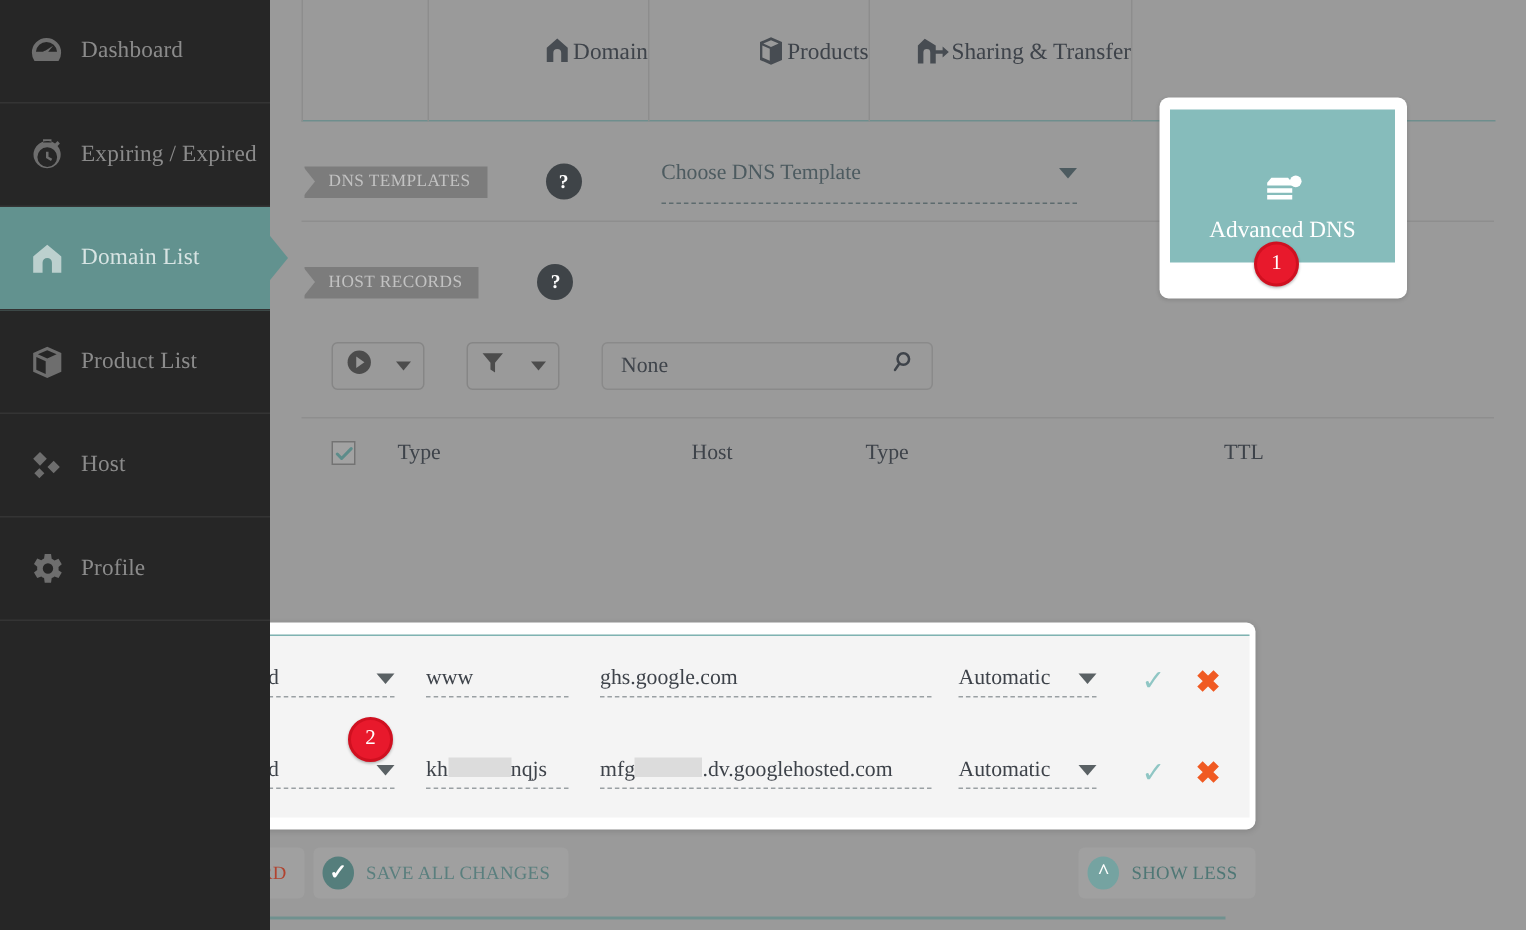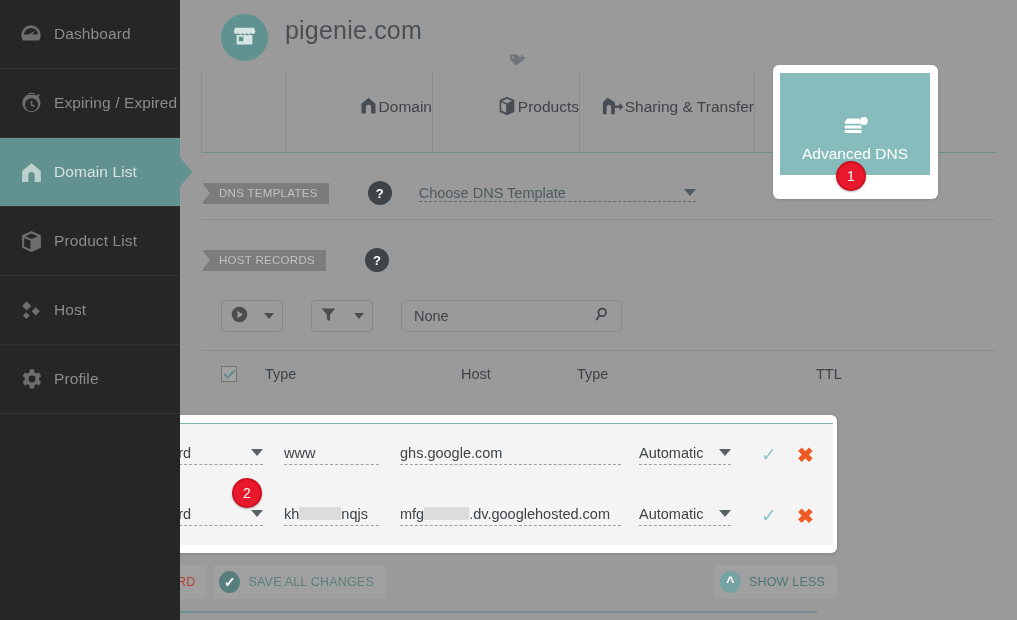--- a/index.html
+++ b/index.html
@@ -2,21 +2,21 @@
 <html><head>
 <meta charset="utf-8">
 <style>
   * { box-sizing: border-box; margin: 0; padding: 0; }
   html, body {
     width: 1017px; height: 620px;
     font-family: "Liberation Sans", sans-serif;
     overflow: hidden;
     background: #9a9a9a;
   }
-  #root { position: relative; width: 1017px; height: 620px; background: #9a9a9a; }
+  #root { position: relative; width: 1017px; height: 620px; background: #9a9a9a; font-family: Liberation Serif, serif; }
 
   
   .sidebar {
     position: absolute; left: 0; top: 0;
     width: 180px; height: 620px;
     background: #262626;
     z-index: 20;
   }
   .side-item {
     position: relative;
@@ -176,25 +176,25 @@
   }
   .helpq {
     width: 24px; height: 24px; border-radius: 50%;
     background: #3f4448; color: #fff;
     font-size: 13px; font-weight: bold;
     display:flex; align-items:center; justify-content:center;
     margin-left: 39px;
     cursor: pointer;
   }
   .tpl-select {
-    margin-left: 27px;
+    margin-left: 53px;
     width: 277px;
     display:flex; align-items:center; justify-content: space-between;
     border-bottom: 1px dashed #5d6b6e;
-    padding-bottom: 0;
+    padding-bottom: 11px;
     color: #4d5b60;
     font-size: 14.5px;
     cursor: pointer;
   }
   .caret { width:0;height:0;border-left:6px solid transparent;border-right:6px solid transparent;border-top:7px solid #4d5b60; }
 
   .divider { height:1px; background:#8e8e8e; margin: 4px 21px 0 21px; }
 
   
   .toolbar { display:flex; align-items:center; margin-left: 41px; margin-top: 18px; gap: 16px; }
@@ -368,38 +368,20 @@
         <svg width="26" height="26" viewBox="0 0 24 24">
             <path d="M19.4 13a7.8 7.8 0 000-2l2-1.6-2-3.4-2.5 1a7.6 7.6 0 00-1.7-1L14.8 3H10.9l-.4 2.9a7.6 7.6 0 00-1.7 1l-2.5-1-2 3.4 2 1.6a7.8 7.8 0 000 2l-2 1.6 2 3.4 2.5-1a7.6 7.6 0 001.7 1l.4 2.9h3.9l.4-2.9a7.6 7.6 0 001.7-1l2.5 1 2-3.4zM12.9 15.2a3.2 3.2 0 113.2-3.2 3.2 3.2 0 01-3.2 3.2z"></path>
           </svg>
       </span>
       <span>Profile</span>
     </div>
   </div>
 
   <div class="main">
 
-    <div class="domain-head">
-      <div class="dh-circle">
-        <span>
-          <svg width="27" height="27" viewBox="0 0 24 24" fill="#d6e4e3">
-              <path d="M3.5 5h17l1.1 3.5a2 2 0 01-3.8 1 2 2 0 01-3.8 0 2 2 0 01-3.8 0 2 2 0 01-3.8 0 2 2 0 01-3.8-1zM5 11.6V20h14v-8.4a3 3 0 01-2.4-.6 3 3 0 01-3.8 0 3 3 0 01-3.8 0 3 3 0 01-2.4.6zm2 1.6h4v4H7z"></path>
-            </svg>
-        </span>
-      </div>
-      <div class="dh-text">
-        <div class="dh-title">pigenie.com</div>
-      </div>
-      <span class="dh-tag">
-        <svg width="19" height="15" viewBox="0 0 24 20" fill="#6e7479">
-            <path d="M2 2h9.5l7 7-8 8-8.5-8.5zm4.3 2.3a1.5 1.5 0 101.5 1.5 1.5 1.5 0 00-1.5-1.5z"></path>
-            <path d="M17.5 2.5h2.2v3h3v2.2h-3v3h-2.2v-3h-3V5.5h3z"></path>
-          </svg>
-      </span>
-    </div>
 
     <div class="tabs">
       <div class="tab tab-spacer"></div>
 
       <div class="tab tab-domain">
         <span class="tab-ico">
           <svg width="21" height="21" viewBox="0 0 24 24">
               <path d="M12 3L4 10v11h5v-7a3 3 0 016 0v7h5V10z"></path>
             </svg>
         </span>

